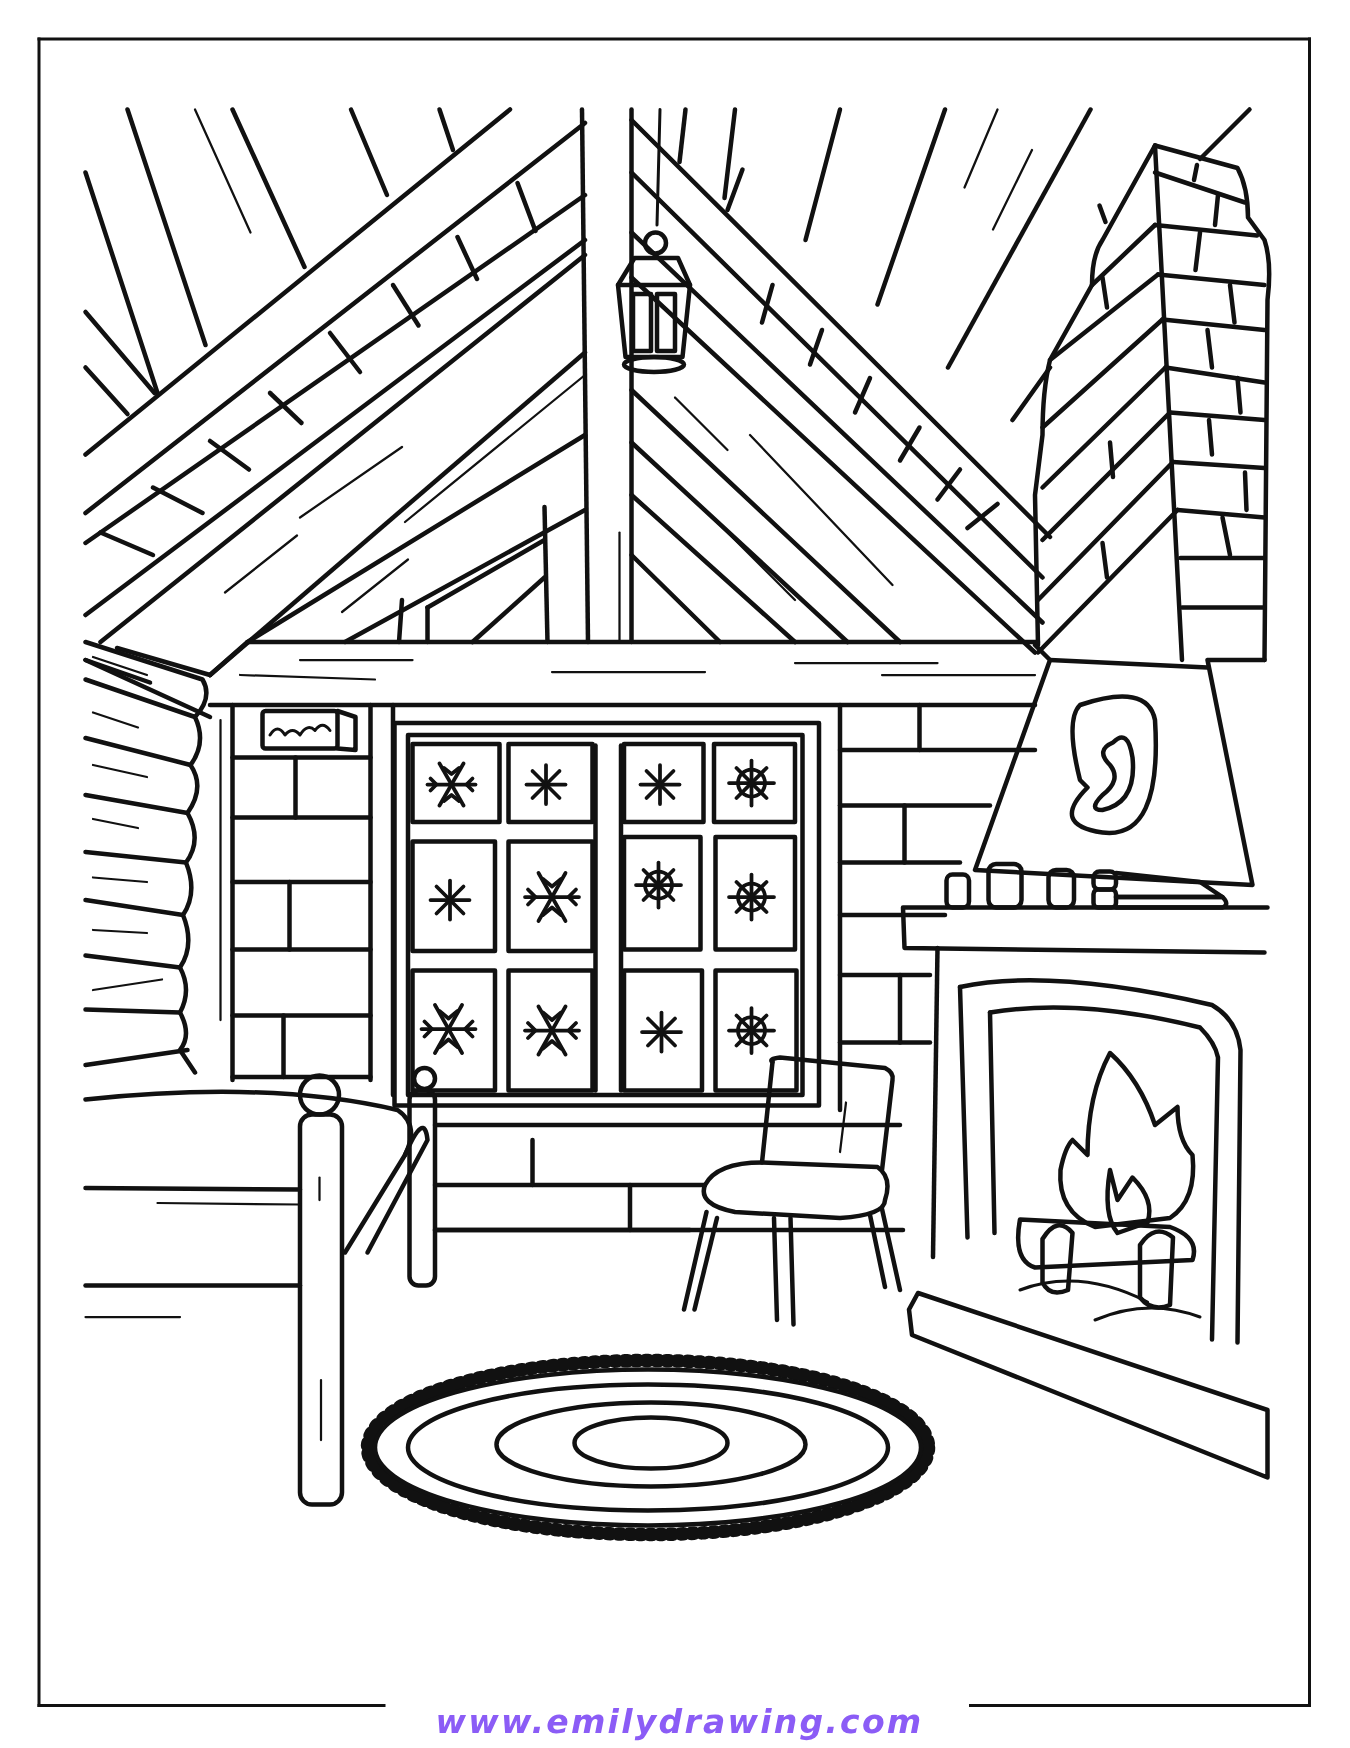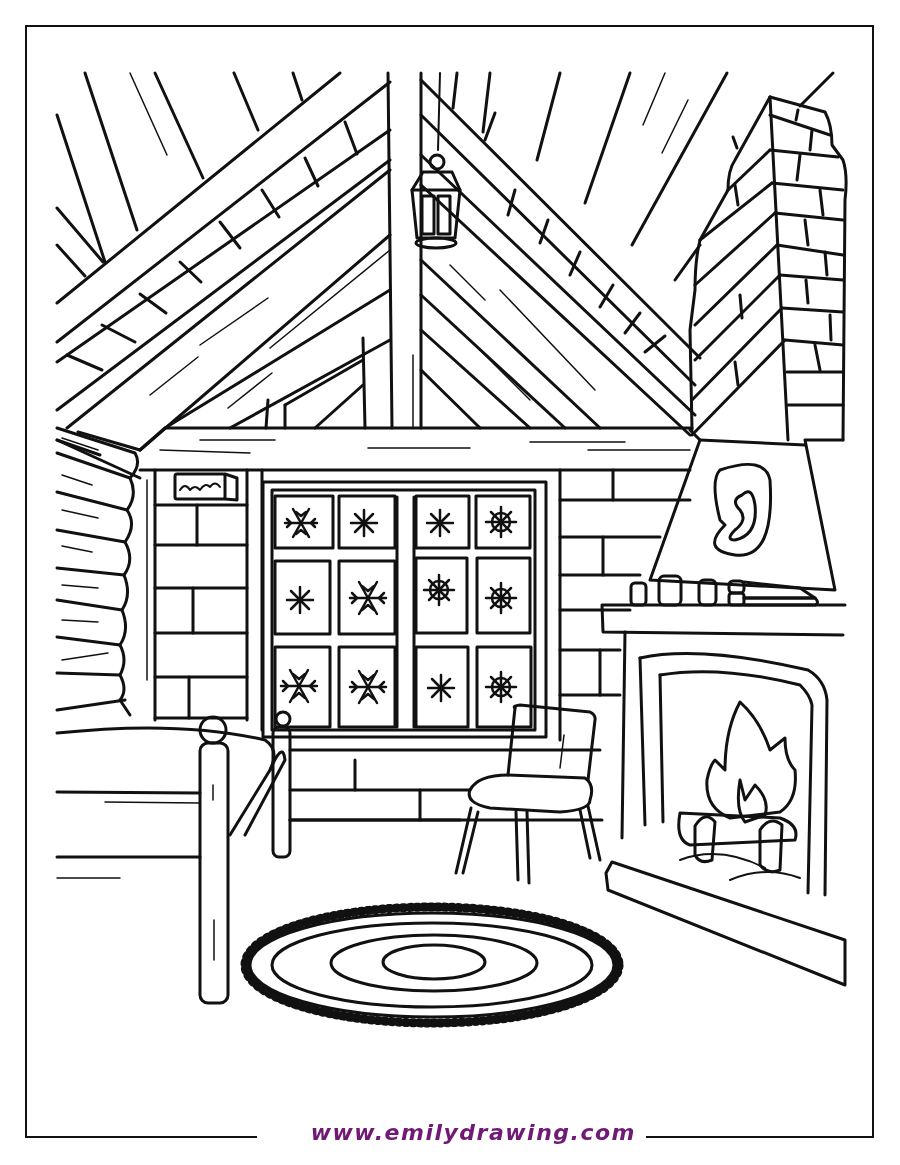--- a/index.html
+++ b/index.html
@@ -3,21 +3,21 @@
   <meta charset="utf-8">
   <style>
     html, body { margin: 0; padding: 0; background: #ffffff; }
     body { width: 900px; height: 1165px; position: relative; overflow: hidden; font-family: "DejaVu Sans", sans-serif; }
     .page-frame { position: absolute; left: 25px; top: 25px; width: 849px; height: 1113px; border: 2px solid #111; border-bottom: none; box-sizing: border-box; }
     .art { position: absolute; left: 0; top: 0; width: 900px; height: 1165px; }
     .footer { position: absolute; left: 0; top: 1118px; width: 900px; height: 40px; }
     .footer-line { position: absolute; top: 18px; height: 2px; background: #111; }
     .footer-line.left { left: 25px; width: 232px; }
     .footer-line.right { left: 646px; width: 228px; }
-    .footer-url { position: absolute; left: 270px; width: 366px; top: 2px; text-align: right; font-family: "DejaVu Sans", sans-serif; font-weight: bold; font-style: italic; font-size: 22px; letter-spacing: 1.5px; color: #701a75; text-decoration: none; }
+    .footer-url { position: absolute; left: 270px; width: 366px; top: 18px; text-align: center; font-family: "DejaVu Sans", sans-serif; font-weight: bold; font-style: italic; font-size: 22px; letter-spacing: 1.5px; color: #8b5cf6; text-decoration: none; }
     svg * { vector-effect: non-scaling-stroke; }
   </style>
 </head>
 <body>
 
 <div class="page-frame"></div>
 
 <svg class="art" viewBox="0 0 900 1165" xmlns="http://www.w3.org/2000/svg" fill="none" stroke="#111" stroke-width="3" stroke-linecap="round" stroke-linejoin="round">
 
   <g>

